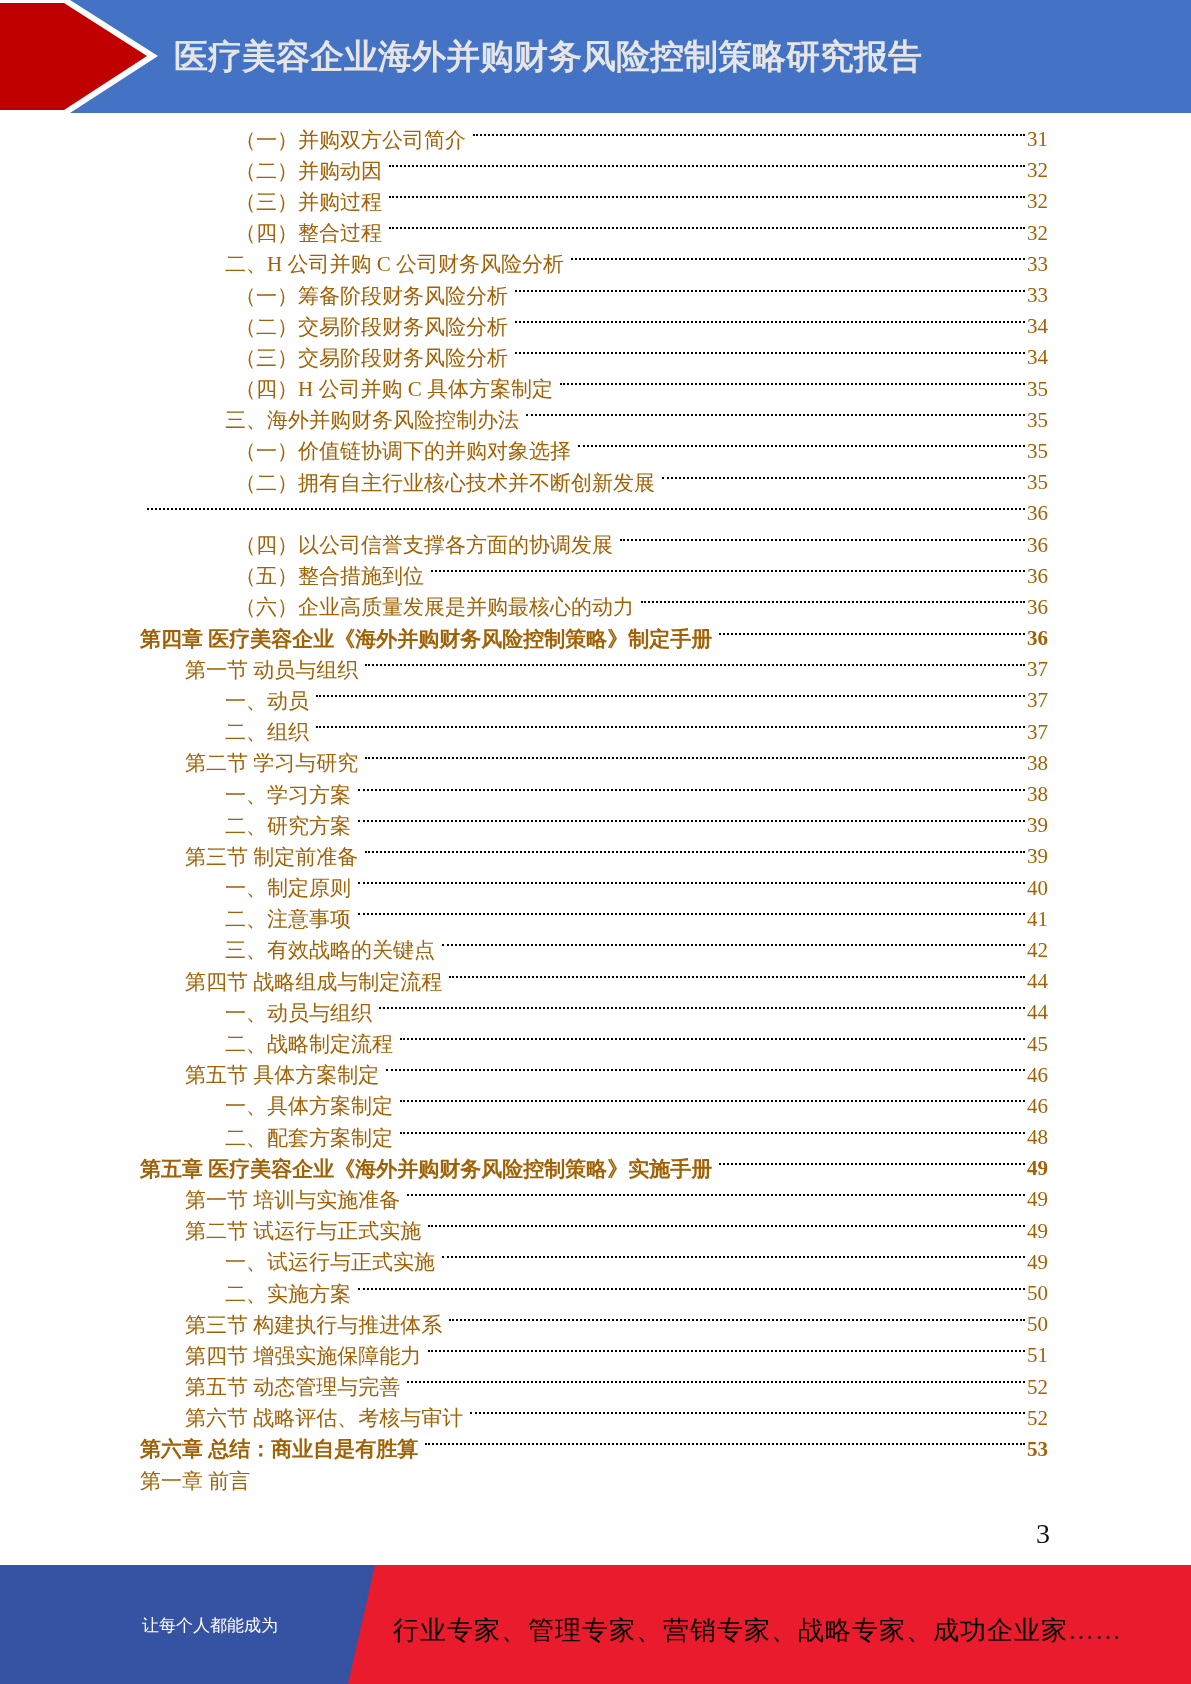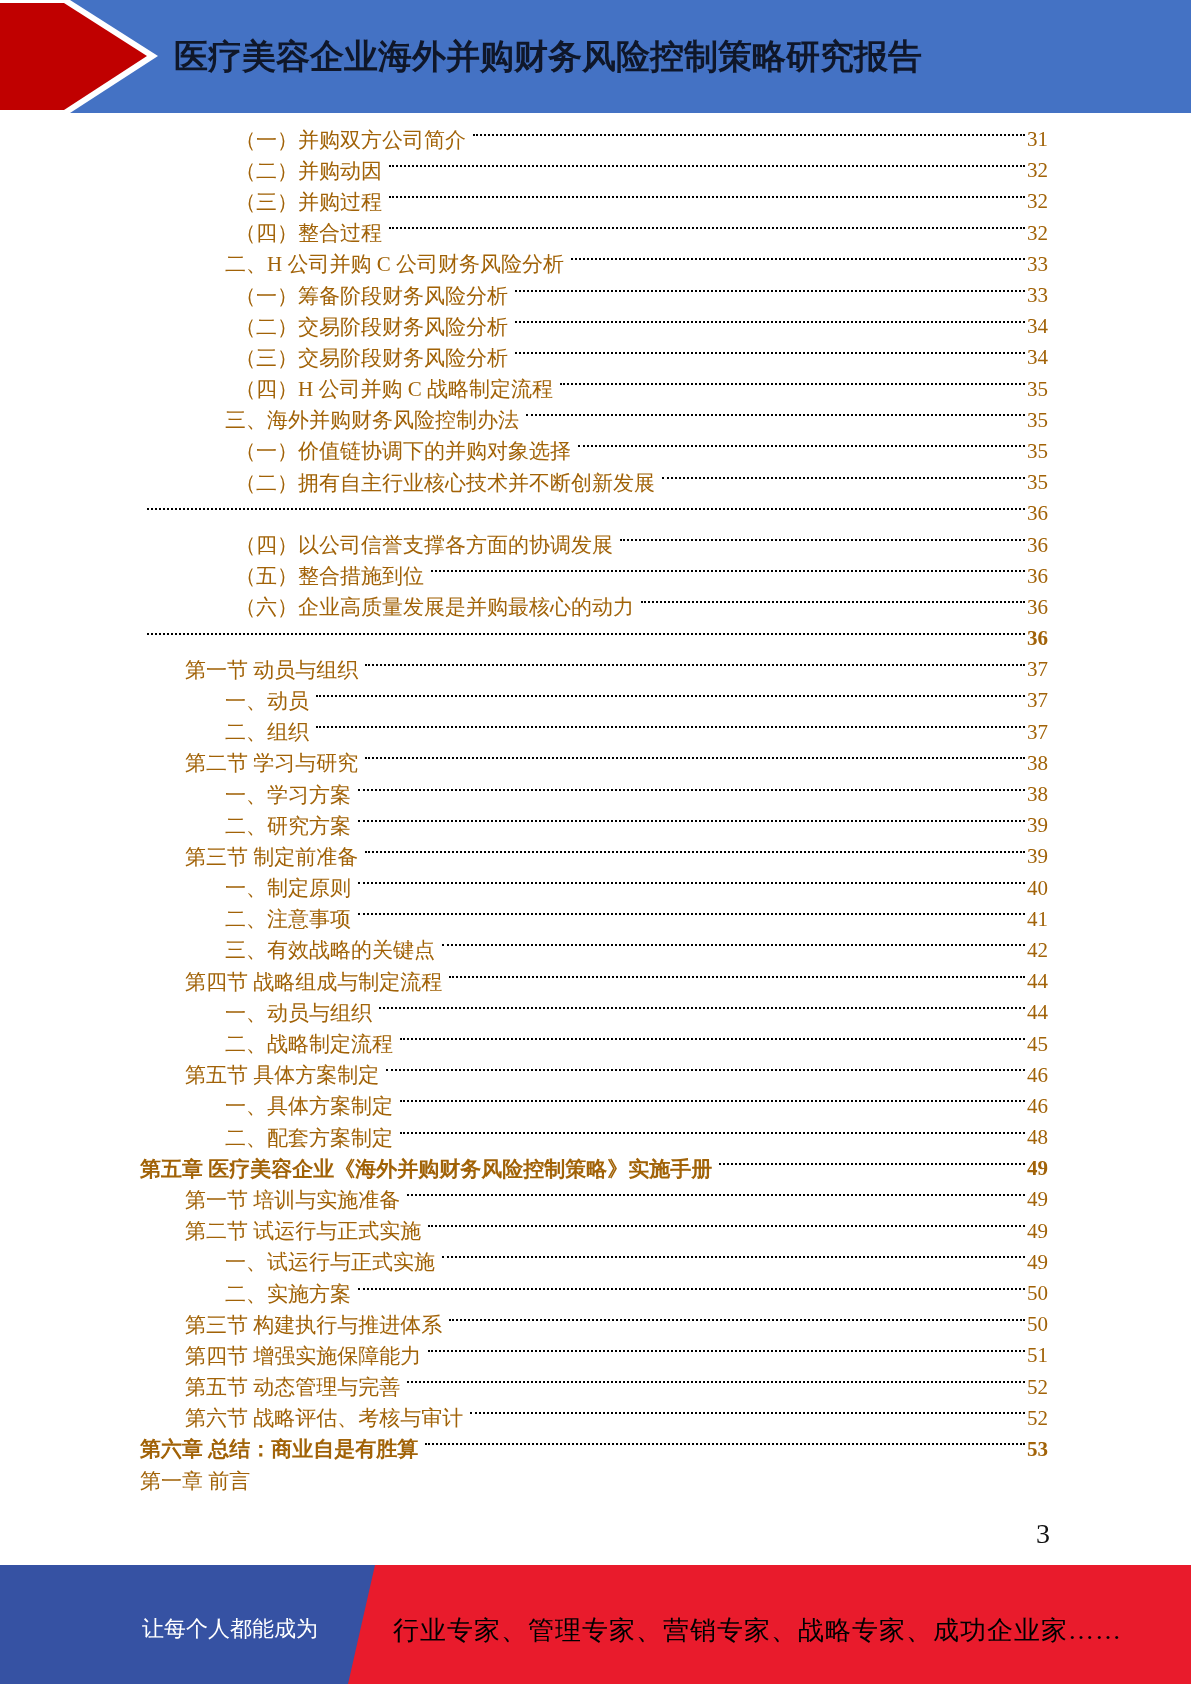--- a/index.html
+++ b/index.html
@@ -25,21 +25,21 @@
   }
   .chevron-red {
     position:absolute; left:0; top:0; width:170px; height:113px;
     background:#C00000;
     clip-path:polygon(0 3px, 64px 3px, 147px 56px, 64px 110px, 0 110px);
   }
   .header-title {
     position:absolute; left:0; top:0; width:1066px; height:113px;
     display:flex; align-items:center; justify-content:center;
     padding-left:30px; box-sizing:border-box;
-    color:#0f172a; font-weight:bold; font-size:34px;
+    color:#e5e5e5; font-weight:bold; font-size:34px;
     font-family:"Liberation Sans","DejaVu Sans",sans-serif;
     letter-spacing:0px; white-space:nowrap;
   }
 
   
   .toc {
     position:absolute; left:140px; top:124px; width:908px;
     color:#a16207;
   }
   .toc-row {
@@ -72,21 +72,21 @@
     width:1191px; height:119px;
     background:#E91B2C;
   }
   .footer-blue {
     position:absolute; left:0; top:0; width:500px; height:119px;
     background:#3652A3;
     clip-path:polygon(0 0, 375px 0, 348px 119px, 0 119px);
   }
   .footer-left-text {
     position:absolute; left:142px; top:49px;
-    color:#ffffff; font-size:22px; white-space:nowrap;
+    color:#ffffff; font-size:17px; white-space:nowrap;
   }
   .footer-right-text {
     position:absolute; left:393px; top:48px;
     color:#000000; font-size:26px; letter-spacing:1px; white-space:nowrap;
   }
 </style>
 </head>
 <body>
 
 <div class="page">
@@ -134,21 +134,21 @@
       <span class="toc-label">（二）交易阶段财务风险分析</span>
       <span class="toc-dots"></span>
       <span class="toc-page">34</span>
     </div>
       <div class="toc-row lv-subsub">
       <span class="toc-label">（三）交易阶段财务风险分析</span>
       <span class="toc-dots"></span>
       <span class="toc-page">34</span>
     </div>
       <div class="toc-row lv-subsub">
-      <span class="toc-label">（四）H 公司并购 C 战略制定流程</span>
+      <span class="toc-label">（四）H 公司并购 C 具体方案制定</span>
       <span class="toc-dots"></span>
       <span class="toc-page">35</span>
     </div>
       <div class="toc-row lv-sub">
       <span class="toc-label">三、海外并购财务风险控制办法</span>
       <span class="toc-dots"></span>
       <span class="toc-page">35</span>
     </div>
       <div class="toc-row lv-subsub">
       <span class="toc-label">（一）价值链协调下的并购对象选择</span>
@@ -173,20 +173,21 @@
       <span class="toc-label">（五）整合措施到位</span>
       <span class="toc-dots"></span>
       <span class="toc-page">36</span>
     </div>
       <div class="toc-row lv-subsub">
       <span class="toc-label">（六）企业高质量发展是并购最核心的动力</span>
       <span class="toc-dots"></span>
       <span class="toc-page">36</span>
     </div>
       <div class="toc-row lv-chapter bold">
+      <span class="toc-label">第四章 医疗美容企业《海外并购财务风险控制策略》制定手册</span>
       <span class="toc-dots"></span>
       <span class="toc-page">36</span>
     </div>
       <div class="toc-row lv-section">
       <span class="toc-label">第一节 动员与组织</span>
       <span class="toc-dots"></span>
       <span class="toc-page">37</span>
     </div>
       <div class="toc-row lv-sub">
       <span class="toc-label">一、动员</span>

